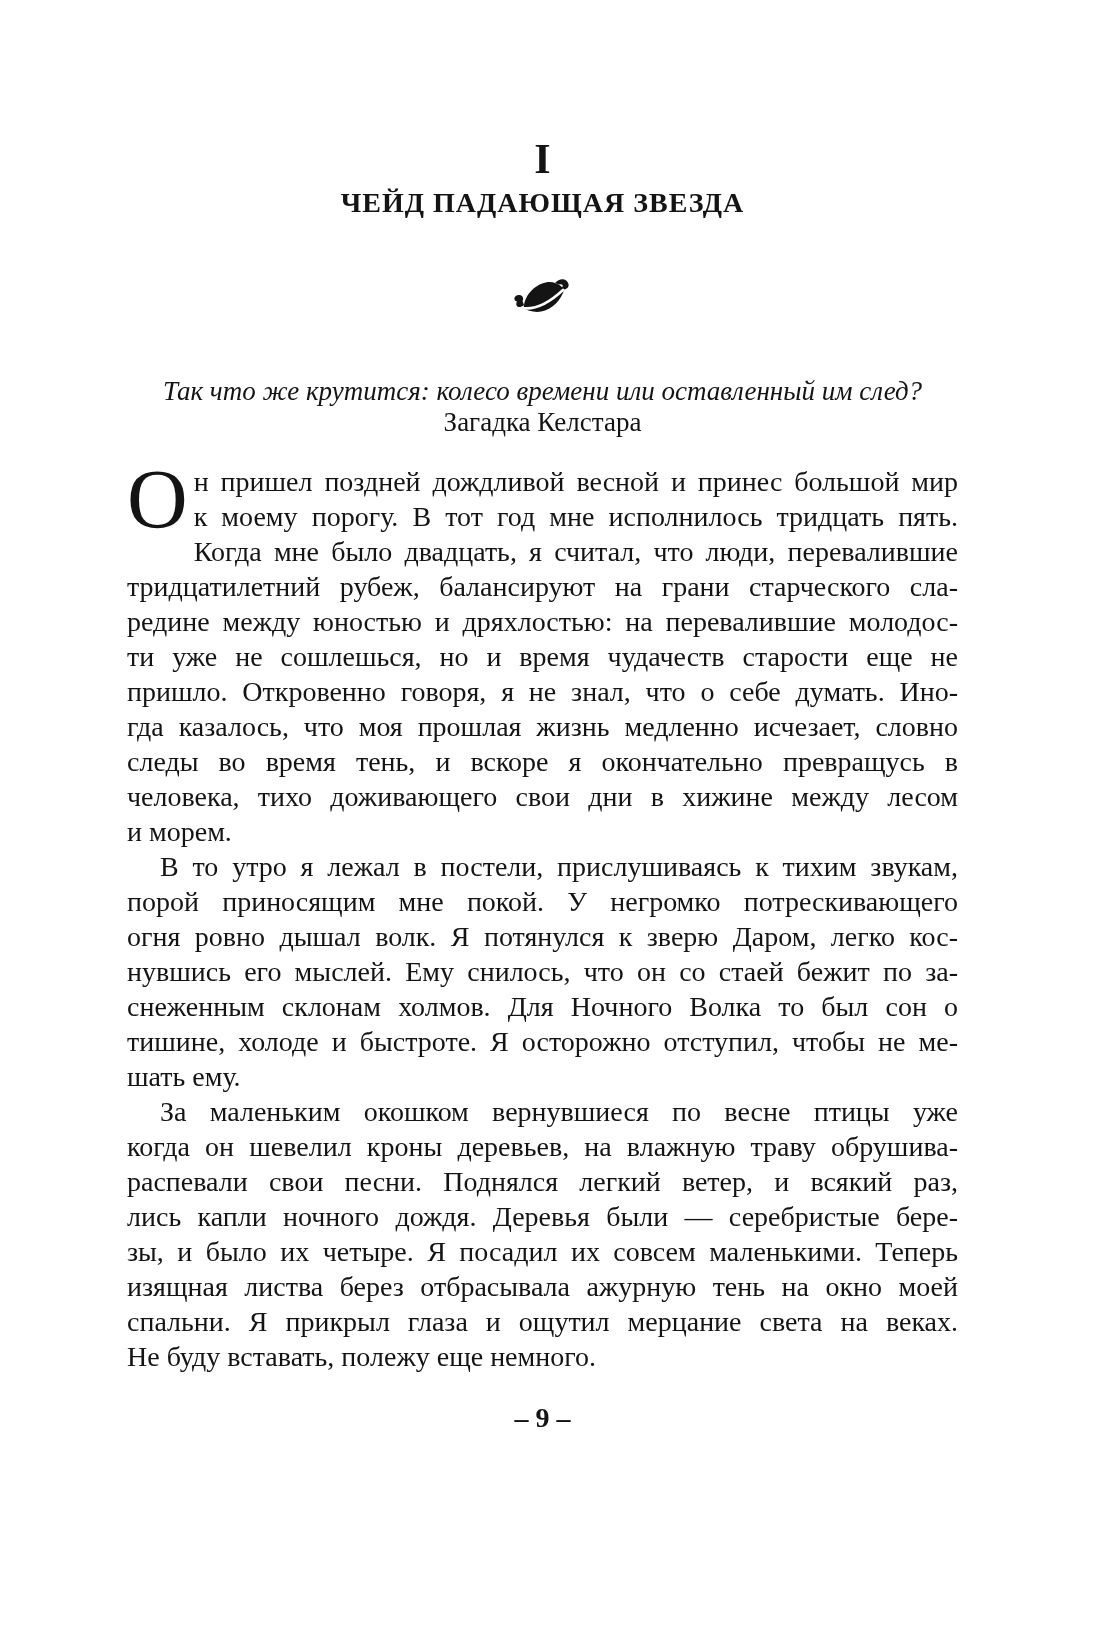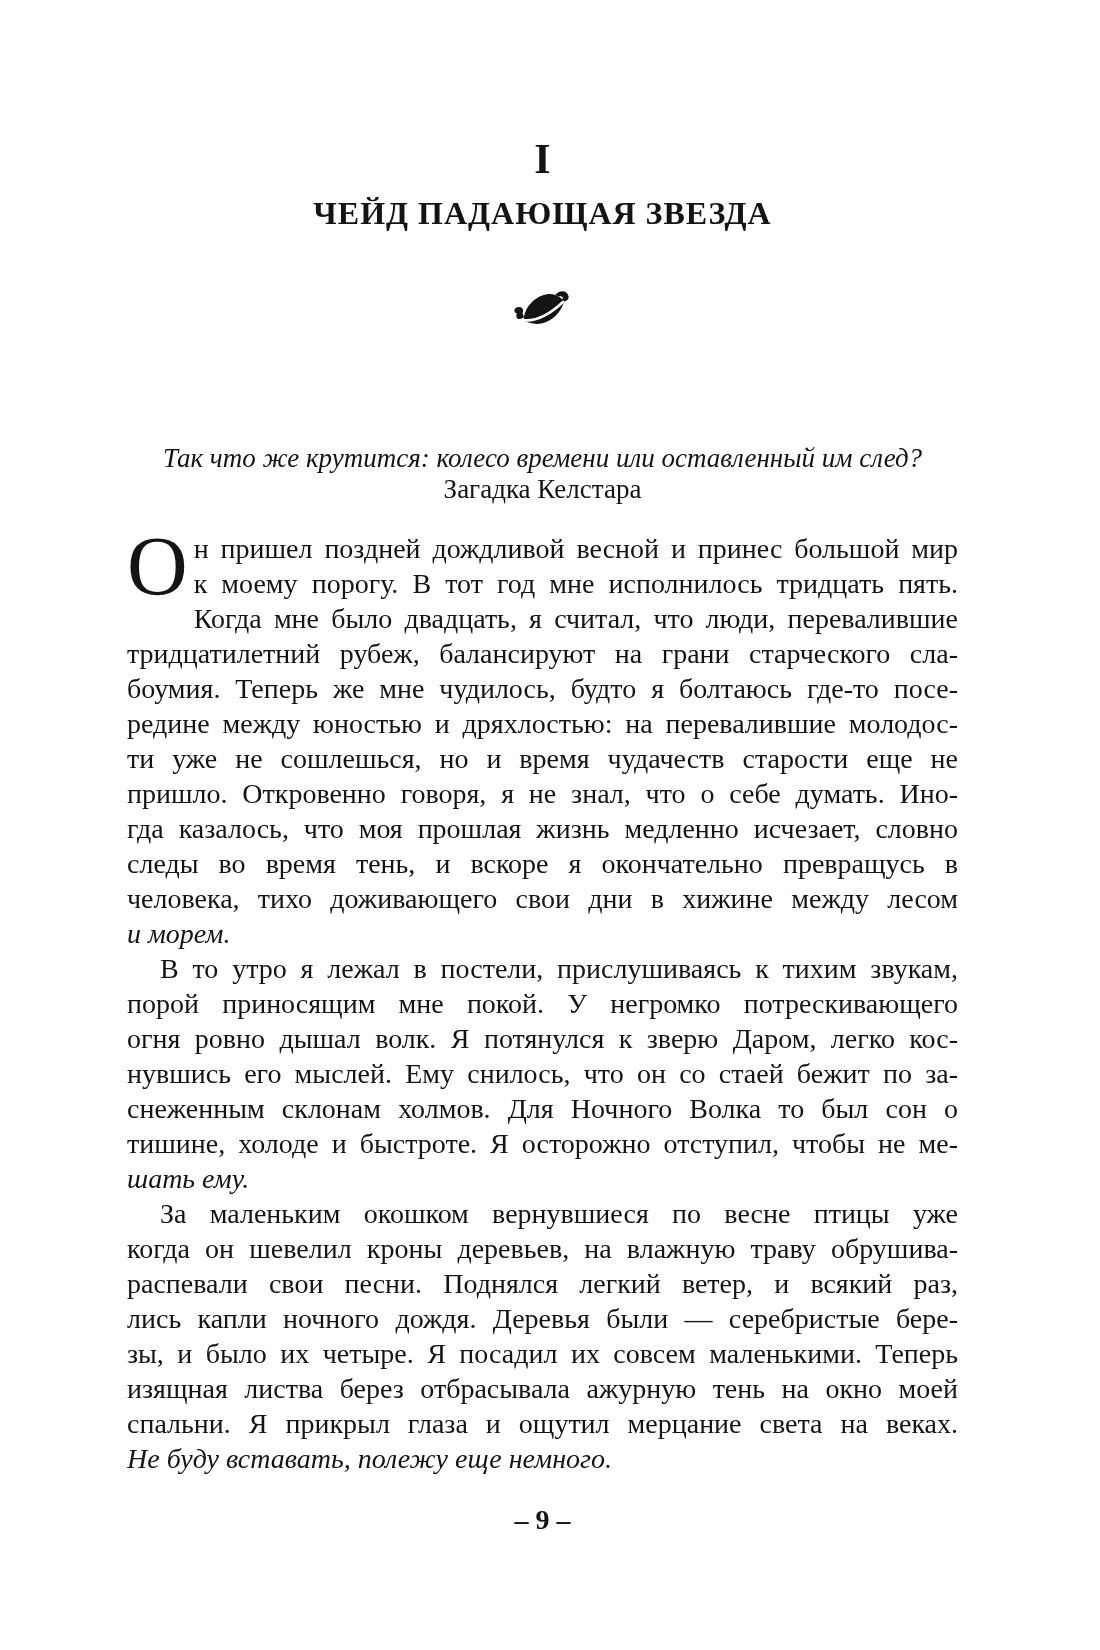--- a/index.html
+++ b/index.html
@@ -21,55 +21,55 @@
     width: 831px;
   }
   .chapter-number {
     padding-top: 136px;
     text-align: center;
     font-size: 42px;
     font-weight: bold;
     line-height: 1.1;
   }
   .chapter-title {
-    margin-top: 14px;
+    margin-top: 6px;
     text-align: center;
-    font-size: 32px;
+    font-size: 28px;
     font-weight: bold;
     letter-spacing: 1px;
     line-height: 1.1;
   }
   .ornament {
     margin-top: 55px;
     text-align: center;
     height: 50px;
   }
   .ornament svg { display: inline-block; }
   .epigraph {
-    margin-top: 107px;
+    margin-top: 52px;
     font-style: italic;
     font-size: 27px;
     line-height: 31px;
   }
   .epigraph-text { text-align: center; }
   .epigraph-attribution {
     text-align: center;
     font-style: normal;
   }
   .body-text {
     margin-top: 26px;
     font-size: 28px;
     line-height: 35px;
   }
   .paragraph::after { content: ""; display: block; clear: both; }
   .line {
     text-align: justify;
     text-align-last: justify;
   }
-  .line.last { text-align-last: left; font-style: italic; }
+  .line.last { text-align-last: left; }
   .line.indent { text-indent: 33px; }
   .drop-cap {
     float: left;
     font-size: 84px;
     line-height: 70px;
     height: 70px;
     margin-right: 6px;
     margin-top: 1px;
   }
   .page-number {
@@ -103,21 +103,20 @@
       <div class="epigraph-attribution">Загадка Келстара</div>
     </div>
 
     <div class="body-text" id="body-text">
         <div class="paragraph">
           <span class="drop-cap">О</span>
           <div class="line">н пришел поздней дождливой весной и принес большой мир</div>
           <div class="line">к моему порогу. В тот год мне исполнилось тридцать пять.</div>
           <div class="line">Когда мне было двадцать, я считал, что люди, перевалившие</div>
           <div class="line">тридцатилетний рубеж, балансируют на грани старческого сла-</div>
-          <div class="line">боумия. Теперь же мне чудилось, будто я болтаюсь где-то посе-</div>
           <div class="line">редине между юностью и дряхлостью: на перевалившие молодос-</div>
           <div class="line">ти уже не сошлешься, но и время чудачеств старости еще не</div>
           <div class="line">пришло. Откровенно говоря, я не знал, что о себе думать. Ино-</div>
           <div class="line">гда казалось, что моя прошлая жизнь медленно исчезает, словно</div>
           <div class="line">следы во время тень, и вскоре я окончательно превращусь в</div>
           <div class="line">человека, тихо доживающего свои дни в хижине между лесом</div>
           <div class="line last">и морем.</div>
         </div>
         <div class="paragraph">
           <div class="line indent">В то утро я лежал в постели, прислушиваясь к тихим звукам,</div>

